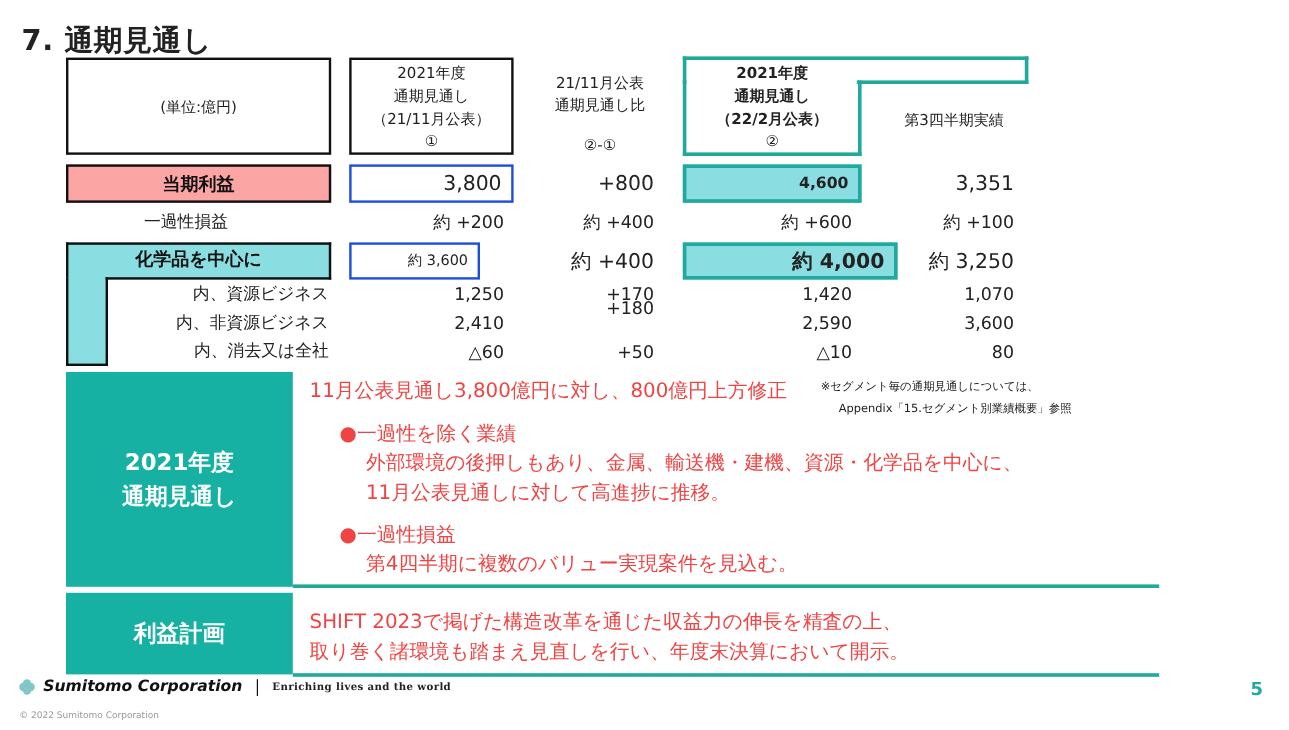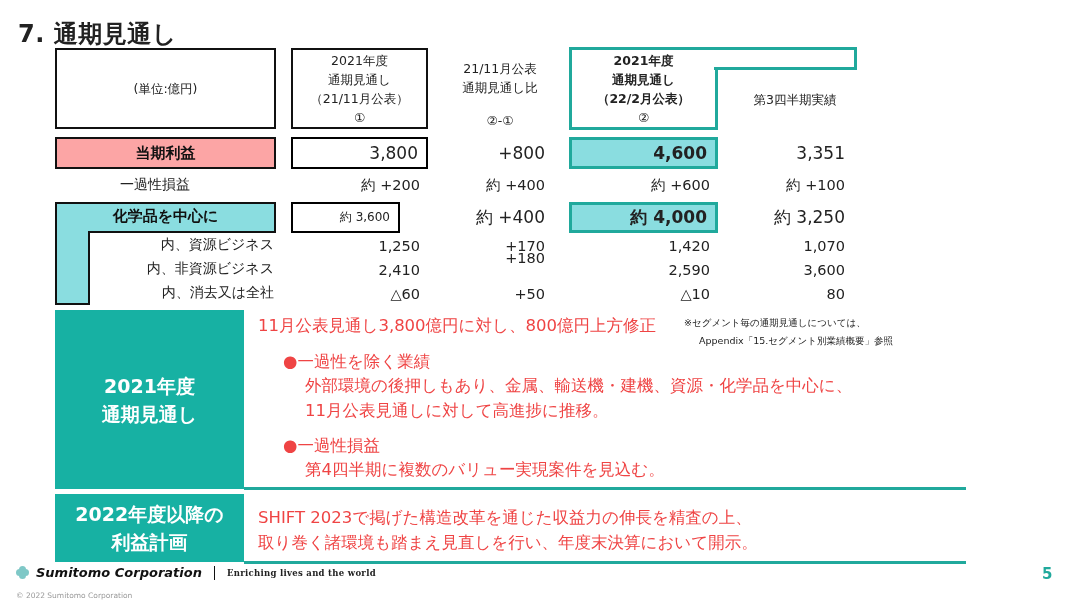--- a/index.html
+++ b/index.html
@@ -6,21 +6,21 @@
   html, body { width: 1074px; height: 608px; background: #ffffff; overflow: hidden; }
   body { position: relative; font-family: "DejaVu Sans", "Liberation Sans", sans-serif; color: #222; }
   .abs { position: absolute; }
   .title { left: 18px; top: 18px; font-size: 24px; font-weight: bold; color: #222; letter-spacing: 0.5px; }
   .hdrbox { border: 2px solid #111; display: flex; flex-direction: column; align-items: center; justify-content: center; text-align: center; font-size: 12.5px; line-height: 19px; color: #222; background: #fff; }
   .hdrplain { display: flex; flex-direction: column; align-items: center; justify-content: center; text-align: center; font-size: 12.5px; line-height: 19px; color: #222; }
   .tealframe { border: 3px solid #20a99c; }
   .cell { font-size: 16px; text-align: right; display: flex; align-items: center; justify-content: flex-end; padding-right: 8px; color: #222; }
   .cell.small { font-size: 14.5px; }
   .lblbox { background: #fca5a5; border: 2px solid #111; font-size: 15px; font-weight: bold; display: flex; align-items: center; justify-content: center; color: #111; }
-  .valbox { border: 2px solid #000000; background: #fff; }
+  .valbox { border: 2px solid #1d4ed8; background: #fff; }
   .tealbox { background: #8adde0; border: 3px solid #20a99c; font-weight: bold; }
   .sublabel { font-size: 14px; text-align: right; color: #222; }
   .tealblock { background: #17b1a3; color: #ffffff; font-weight: bold; display: flex; flex-direction: column; align-items: center; justify-content: center; text-align: center; font-size: 19px; line-height: 28px; }
   .body-text { font-size: 16.5px; color: #ef4444; white-space: nowrap; }
   .note { font-size: 9.5px; color: #222; white-space: nowrap; line-height: 18px; }
   .rule { height: 3px; background: #20a99c; }
   .footer-logo { left: 16px; top: 565px; display: flex; align-items: center; gap: 6px; }
   .logo-mark { width: 14px; height: 14px; position: relative; }
   .logo-mark span { position: absolute; width: 7px; height: 7px; background: #7fc8c7; border-radius: 50%; }
   .brand { font-size: 13px; font-style: italic; font-weight: bold; color: #111; }
@@ -64,36 +64,36 @@
 
 <div class="abs hdrplain" style="left:730px;top:88px;width:130px;height:22px;">
   <span>第3四半期実績</span>
 </div>
 
 <div class="abs lblbox" style="left:55px;top:137px;width:221px;height:32px;">
   <span>当期利益</span>
 </div>
 <div class="abs cell valbox" style="left:291px;top:137px;width:137px;height:32px;font-size:17px;">3,800</div>
 <div class="abs cell" style="left:440px;top:137px;width:113px;height:32px;font-size:17px;">+800</div>
-<div class="abs cell tealbox" style="left:569px;top:137px;width:149px;height:32px;font-size:17px;">4,600</div>
+<div class="abs cell tealbox" style="left:569px;top:137px;width:149px;height:32px;font-size:13px;">4,600</div>
 <div class="abs cell" style="left:730px;top:137px;width:123px;height:32px;font-size:17px;">3,351</div>
 
 <div class="abs sublabel" style="left:100px;top:176px;width:110px;height:20px;text-align:center;">一過性損益</div>
 <div class="abs cell small" style="left:291px;top:174px;width:137px;height:22px;">約 +200</div>
 <div class="abs cell small" style="left:440px;top:174px;width:113px;height:22px;">約 +400</div>
 <div class="abs cell small" style="left:569px;top:174px;width:149px;height:22px;">約 +600</div>
 <div class="abs cell small" style="left:730px;top:174px;width:123px;height:22px;">約 +100</div>
 
 <div class="abs" style="left:55px;top:202px;width:221px;height:31px;background:#8adde0;border:2px solid #111;border-bottom:none;"></div>
 <div class="abs" style="left:55px;top:231px;width:35px;height:74px;background:#8adde0;border:2px solid #111;border-top:none;"></div>
 <div class="abs" style="left:88px;top:231px;width:188px;height:2px;background:#111;"></div>
 <div class="abs" style="left:57px;top:202px;width:217px;height:29px;display:flex;align-items:center;justify-content:center;font-size:15px;font-weight:bold;color:#111;">化学品を中心に</div>
 <div class="abs cell valbox" style="left:291px;top:202px;width:109px;height:31px;font-size:12px;">約 3,600</div>
 <div class="abs cell" style="left:440px;top:202px;width:113px;height:31px;font-size:17px;">約 +400</div>
-<div class="abs cell tealbox" style="left:569px;top:202px;width:149px;height:31px;font-size:17px;">約 4,000</div>
+<div class="abs cell tealbox" style="left:569px;top:202px;width:179px;height:31px;font-size:17px;">約 4,000</div>
 <div class="abs cell" style="left:730px;top:202px;width:123px;height:31px;font-size:17px;">約 3,250</div>
 
 <div class="abs sublabel" style="left:100px;top:236px;width:174px;height:20px;">内、資源ビジネス</div>
 <div class="abs cell small" style="left:291px;top:235px;width:137px;height:22px;">1,250</div>
 <div class="abs cell small" style="left:440px;top:235px;width:113px;height:22px;">+170</div>
 <div class="abs cell small" style="left:569px;top:235px;width:149px;height:22px;">1,420</div>
 <div class="abs cell small" style="left:730px;top:235px;width:123px;height:22px;">1,070</div>
 
 <div class="abs sublabel" style="left:100px;top:260px;width:174px;height:20px;">内、非資源ビジネス</div>
 <div class="abs cell small" style="left:291px;top:259px;width:137px;height:22px;">2,410</div>
@@ -117,21 +117,20 @@
 
 <div class="abs body-text" style="left:283px;top:351px;">●一過性を除く業績</div>
 <div class="abs body-text" style="left:305px;top:375px;">外部環境の後押しもあり、金属、輸送機・建機、資源・化学品を中心に、</div>
 <div class="abs body-text" style="left:305px;top:400px;">11月公表見通しに対して高進捗に推移。</div>
 <div class="abs body-text" style="left:283px;top:435px;">●一過性損益</div>
 <div class="abs body-text" style="left:305px;top:459px;">第4四半期に複数のバリュー実現案件を見込む。</div>
 
 <div class="abs rule" style="left:244px;top:487px;width:722px;"></div>
 
 <div class="abs tealblock" style="left:55px;top:494px;width:189px;height:68px;">
-  <span>2022年度以降の</span>
   <span>利益計画</span>
 </div>
 <div class="abs body-text" style="left:258px;top:507px;">SHIFT 2023で掲げた構造改革を通じた収益力の伸長を精査の上、</div>
 <div class="abs body-text" style="left:258px;top:532px;">取り巻く諸環境も踏まえ見直しを行い、年度末決算において開示。</div>
 <div class="abs rule" style="left:244px;top:561px;width:722px;"></div>
 
 <div class="abs footer-logo">
   <div class="logo-mark">
     <span style="left:3px;top:0;"></span>
     <span style="left:0;top:3px;"></span>

